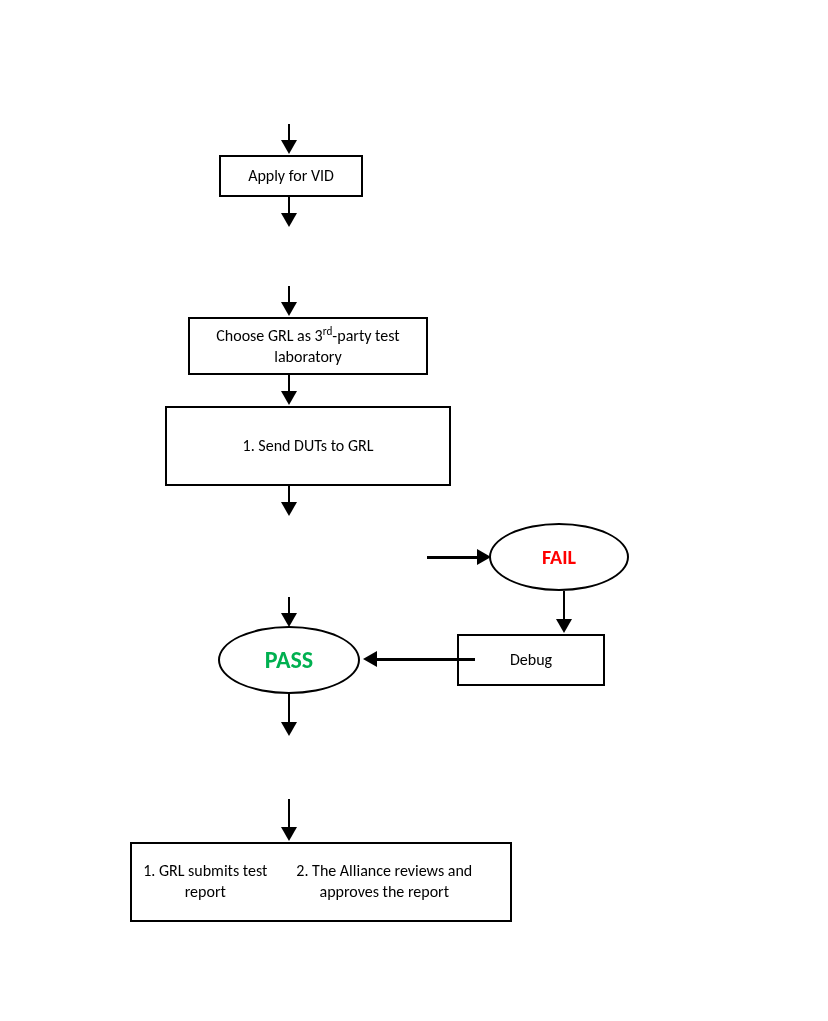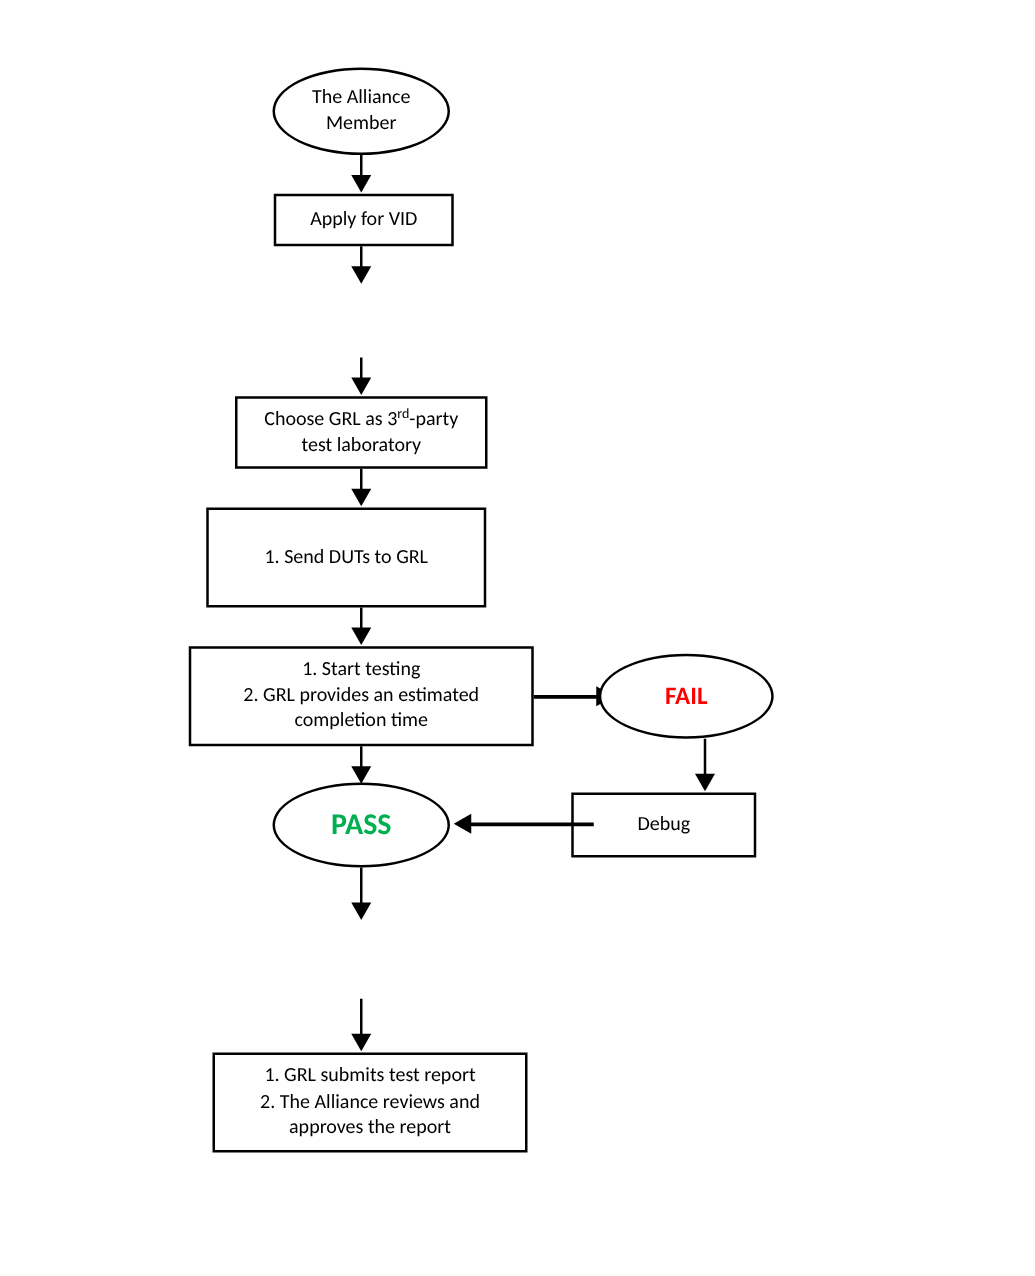--- a/index.html
+++ b/index.html
@@ -70,63 +70,56 @@
     font-weight: bold;
     font-size: 20px;
   }
   sup { font-size: 0.7em; }
 </style>
 </head>
 <body>
 
 <div class="canvas">
 
-  <div class="node ellipse" style="left:218px; top:54px; width:142px; height:70px;">
-    <span>The Alliance Member</span>
-  </div>
 
   <div class="arrow-line" style="left:288px; top:124px; width:2px; height:18px;"></div>
   <div class="arrow-head-down" style="left:281px; top:140px;"></div>
 
   <div class="node" style="left:219px; top:155px; width:144px; height:42px;">
     <span>Apply for VID</span>
   </div>
 
   <div class="arrow-line" style="left:288px; top:197px; width:2px; height:18px;"></div>
   <div class="arrow-head-down" style="left:281px; top:213px;"></div>
 
 
   <div class="arrow-line" style="left:288px; top:286px; width:2px; height:18px;"></div>
   <div class="arrow-head-down" style="left:281px; top:302px;"></div>
 
-  <div class="node" style="left:188px; top:317px; width:202px; height:58px;">
+  <div class="node" style="left:188px; top:317px; width:240px; height:58px;">
     <span>
       <span>Choose GRL as 3</span><sup>rd</sup><span>-party test laboratory</span>
     </span>
   </div>
 
   <div class="arrow-line" style="left:288px; top:375px; width:2px; height:18px;"></div>
   <div class="arrow-head-down" style="left:281px; top:391px;"></div>
 
-  <div class="node" style="left:165px; top:406px; width:224px; height:80px; flex-direction:column;">
+  <div class="node" style="left:165px; top:406px; width:286px; height:80px; flex-direction:column;">
     <div>1. Send DUTs to GRL</div>
   </div>
 
   <div class="arrow-line" style="left:288px; top:486px; width:2px; height:18px;"></div>
   <div class="arrow-head-down" style="left:281px; top:502px;"></div>
 
-  <div class="node" style="left:151px; top:517px; width:276px; height:80px; flex-direction:column;">
-    <div>1. Start testing</div>
-    <div>2. GRL provides an estimated completion time</div>
-  </div>
 
   <div class="arrow-line" style="left:427px; top:556px; width:52px; height:3px;"></div>
   <div class="arrow-head-right" style="left:477px; top:549px;"></div>
 
-  <div class="node ellipse" style="left:479px; top:523px; width:140px; height:68px;">
+  <div class="node ellipse" style="left:489px; top:523px; width:140px; height:68px;">
     <span class="fail-text">FAIL</span>
   </div>
 
   <div class="arrow-line" style="left:563px; top:591px; width:2px; height:30px;"></div>
   <div class="arrow-head-down" style="left:556px; top:619px;"></div>
 
   <div class="node" style="left:457px; top:634px; width:148px; height:52px;">
     <span>Debug</span>
   </div>
 
@@ -140,18 +133,18 @@
     <span class="pass-text">PASS</span>
   </div>
 
   <div class="arrow-line" style="left:288px; top:694px; width:2px; height:30px;"></div>
   <div class="arrow-head-down" style="left:281px; top:722px;"></div>
 
 
   <div class="arrow-line" style="left:288px; top:799px; width:2px; height:30px;"></div>
   <div class="arrow-head-down" style="left:281px; top:827px;"></div>
 
-  <div class="node" style="left:130px; top:842px; width:252px; height:80px; flex-direction:column;margin-left:40px;">
+  <div class="node" style="left:130px; top:842px; width:382px; height:80px; flex-direction:row;">
     <div>1. GRL submits test report</div>
     <div>2. The Alliance reviews and approves the report</div>
   </div>
 
 </div>
 
 </body></html>

